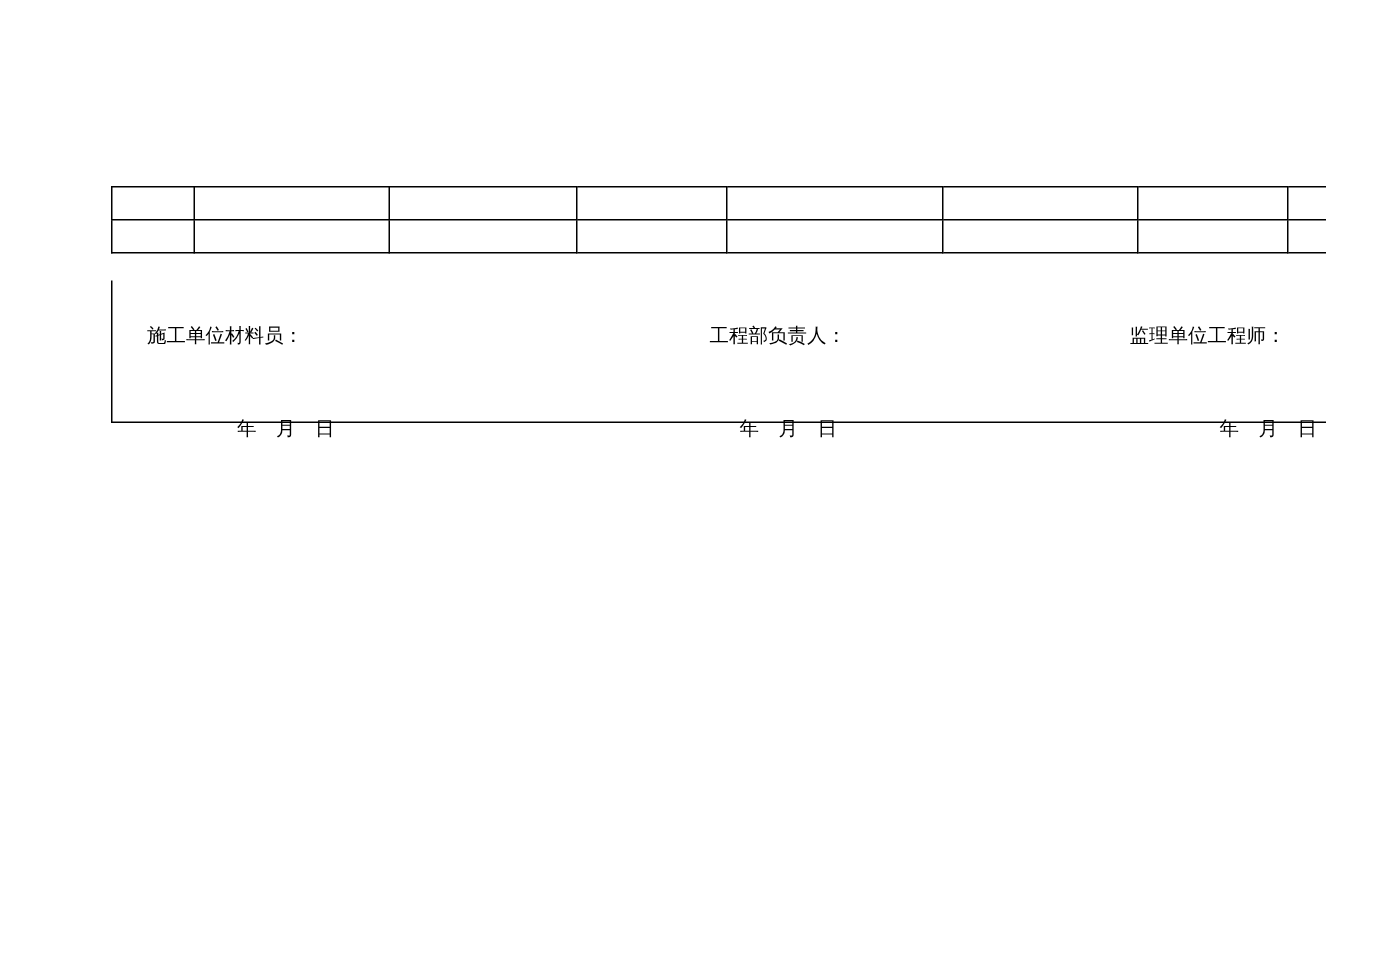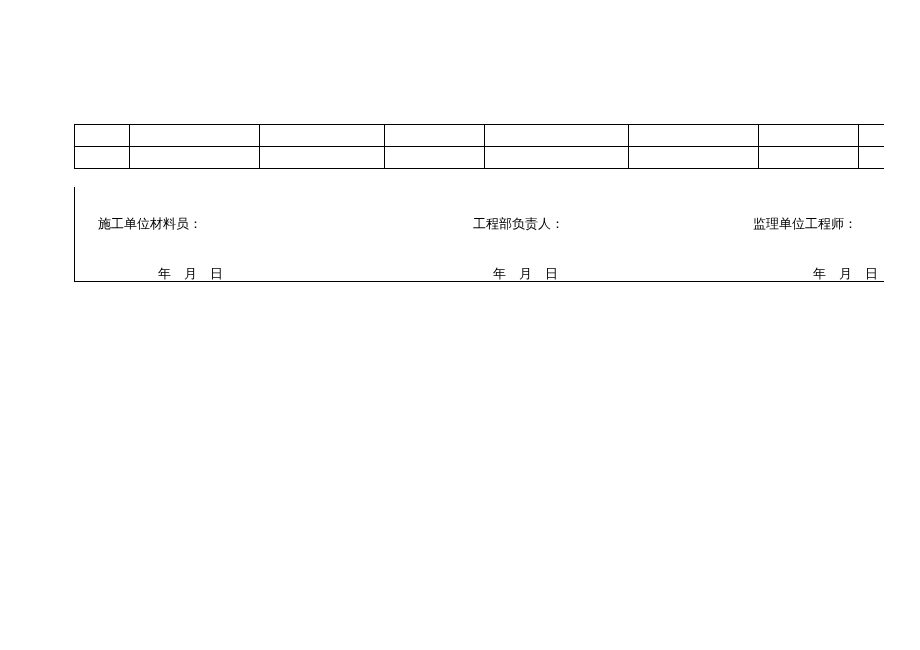--- a/index.html
+++ b/index.html
@@ -44,21 +44,21 @@
     }
     .sig-col {
       position: absolute;
       top: 10px;
     }
     .sig-col-1 { left: 5px; }
     .sig-col-2 { left: 380px; }
     .sig-col-3 { left: 660px; font-family: Liberation Mono, monospace; }
     .date-line {
       position: absolute;
-      top: 60px;
+      top: 72px;
       white-space: pre;
     }
     .date-1 { left: 65px; }
     .date-2 { left: 400px; }
     .date-3 { left: 720px; }
   </style>
 </head>
 <body>
 
 <div class="container">

